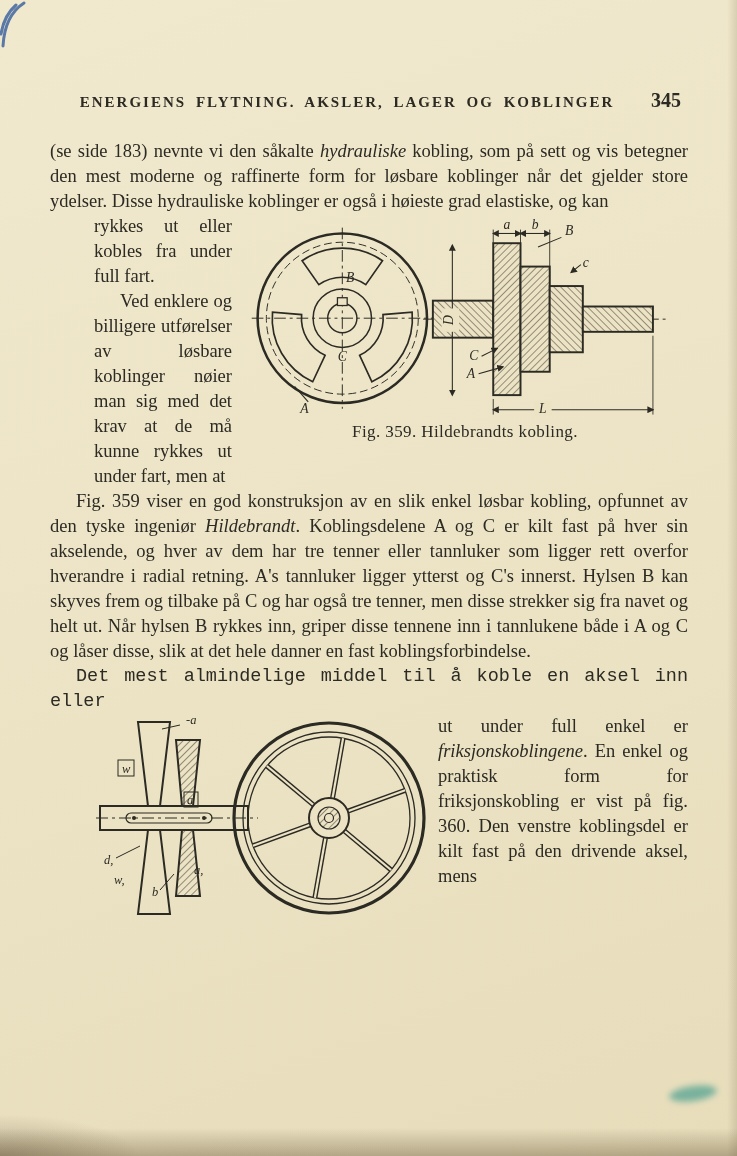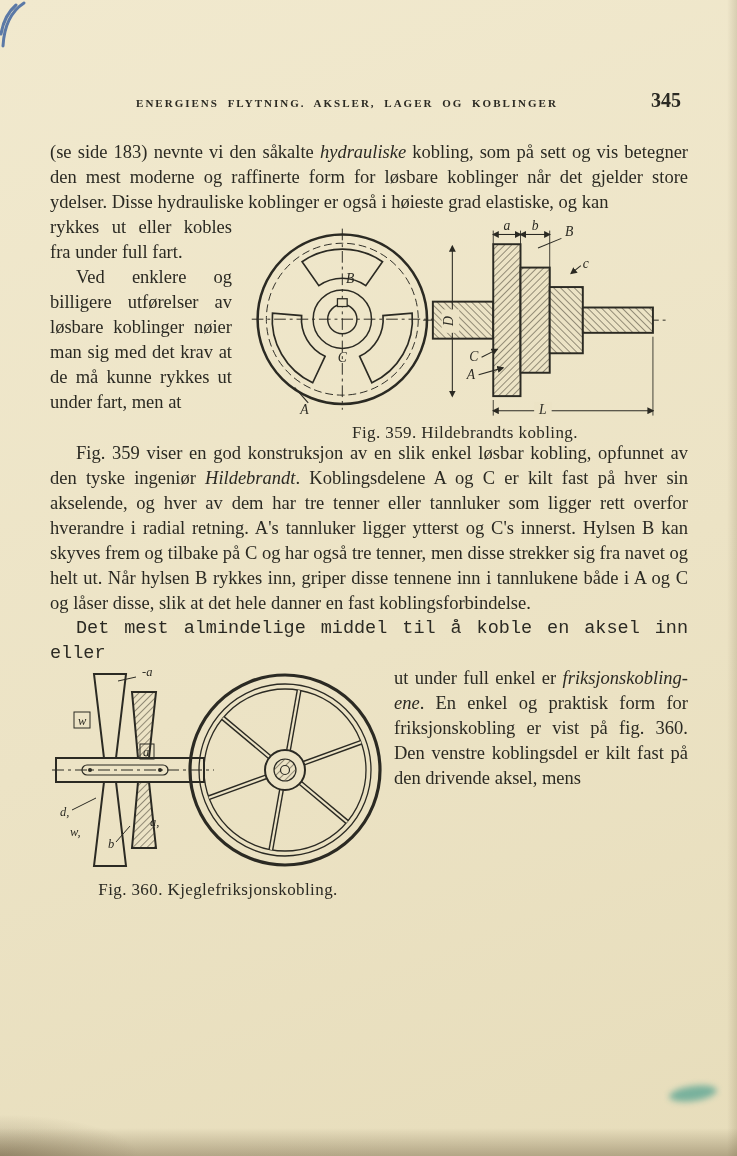--- a/index.html
+++ b/index.html
@@ -7,28 +7,28 @@
     width:737px;height:1156px;position:relative;overflow:hidden;
     background:linear-gradient(160deg,#f1e9ce 0%,#ece3c5 55%,#e7ddbb 100%);
     font-family:"Liberation Serif", serif;color:#2b2a23;
   }
   .page{
     position:absolute;inset:0;box-sizing:border-box;
     padding:88px 49px 0 50px;
     font-size:18.5px;line-height:25px;
   }
   .header{display:flex;align-items:baseline;margin-bottom:24px;}
-  .header-title{flex:1;text-align:center;font-size:11px;font-weight:bold;letter-spacing:2px;word-spacing:4px;}
+  .header-title{flex:1;text-align:center;font-size:15px;font-weight:bold;letter-spacing:2px;word-spacing:4px;}
   .page-number{width:44px;text-align:center;font-size:20px;font-weight:bold;}
   p{margin:0;}
   .justify{text-align:justify;}
   .force-justify{text-align:justify;text-align-last:justify;font-family:Liberation Mono, monospace;}
   .indent{text-indent:26px;}
   i{font-style:italic;}
-  .row{display:flex;align-items:flex-start;}
+  .row{display:flex;align-items:flex-start;margin-left:44px;}
   .col-narrow{width:182px;margin-right:10px;}
   .fig{margin:0;}
   .fig359{flex:1;}
   .fig360{width:336px;margin-right:8px;}
   .fig svg{display:block;margin:0 auto;}
   .figcap{font-size:17px;line-height:16px;text-align:center;margin-top:6px;letter-spacing:.4px;}
   .col2{flex:1;}
   svg text{font-family:"Liberation Serif",serif;font-style:italic;font-size:14px;fill:#2b2a23;stroke:none;}
   svg .small{font-size:12.5px;}
   .pen-mark{position:absolute;top:0;left:0;pointer-events:none;}
@@ -182,21 +182,20 @@
           <circle cx="233" cy="104" r="4.5" stroke-width="1.2" fill="#ece3c5"></circle>
         </g>
         <text x="90" y="10" class="small">-a</text>
         <text x="26" y="59" class="small">w</text>
         <text x="91" y="90" class="small">a</text>
         <text x="8" y="150" class="small">d,</text>
         <text x="18" y="170" class="small">w,</text>
         <text x="98" y="160" class="small">a,</text>
         <text x="56" y="182" class="small">b</text>
       </svg>
-      <figcaption class="figcap">Fig. 360. Kjeglefriksjonskobling.</figcaption>
     </figure>
 
     <div class="col2">
       <p class="justify"><span>ut under full enkel er </span><i>friksjonskobling­ene</i><span>. En enkel og praktisk form for friksjonskobling er vist på fig. 360. Den venstre koblingsdel er kilt fast på den drivende aksel, mens</span></p>
     </div>
   </div>
 
 </div>
 
 <svg class="pen-mark" width="46" height="50" viewBox="0 0 46 50" xmlns="http://www.w3.org/2000/svg">

